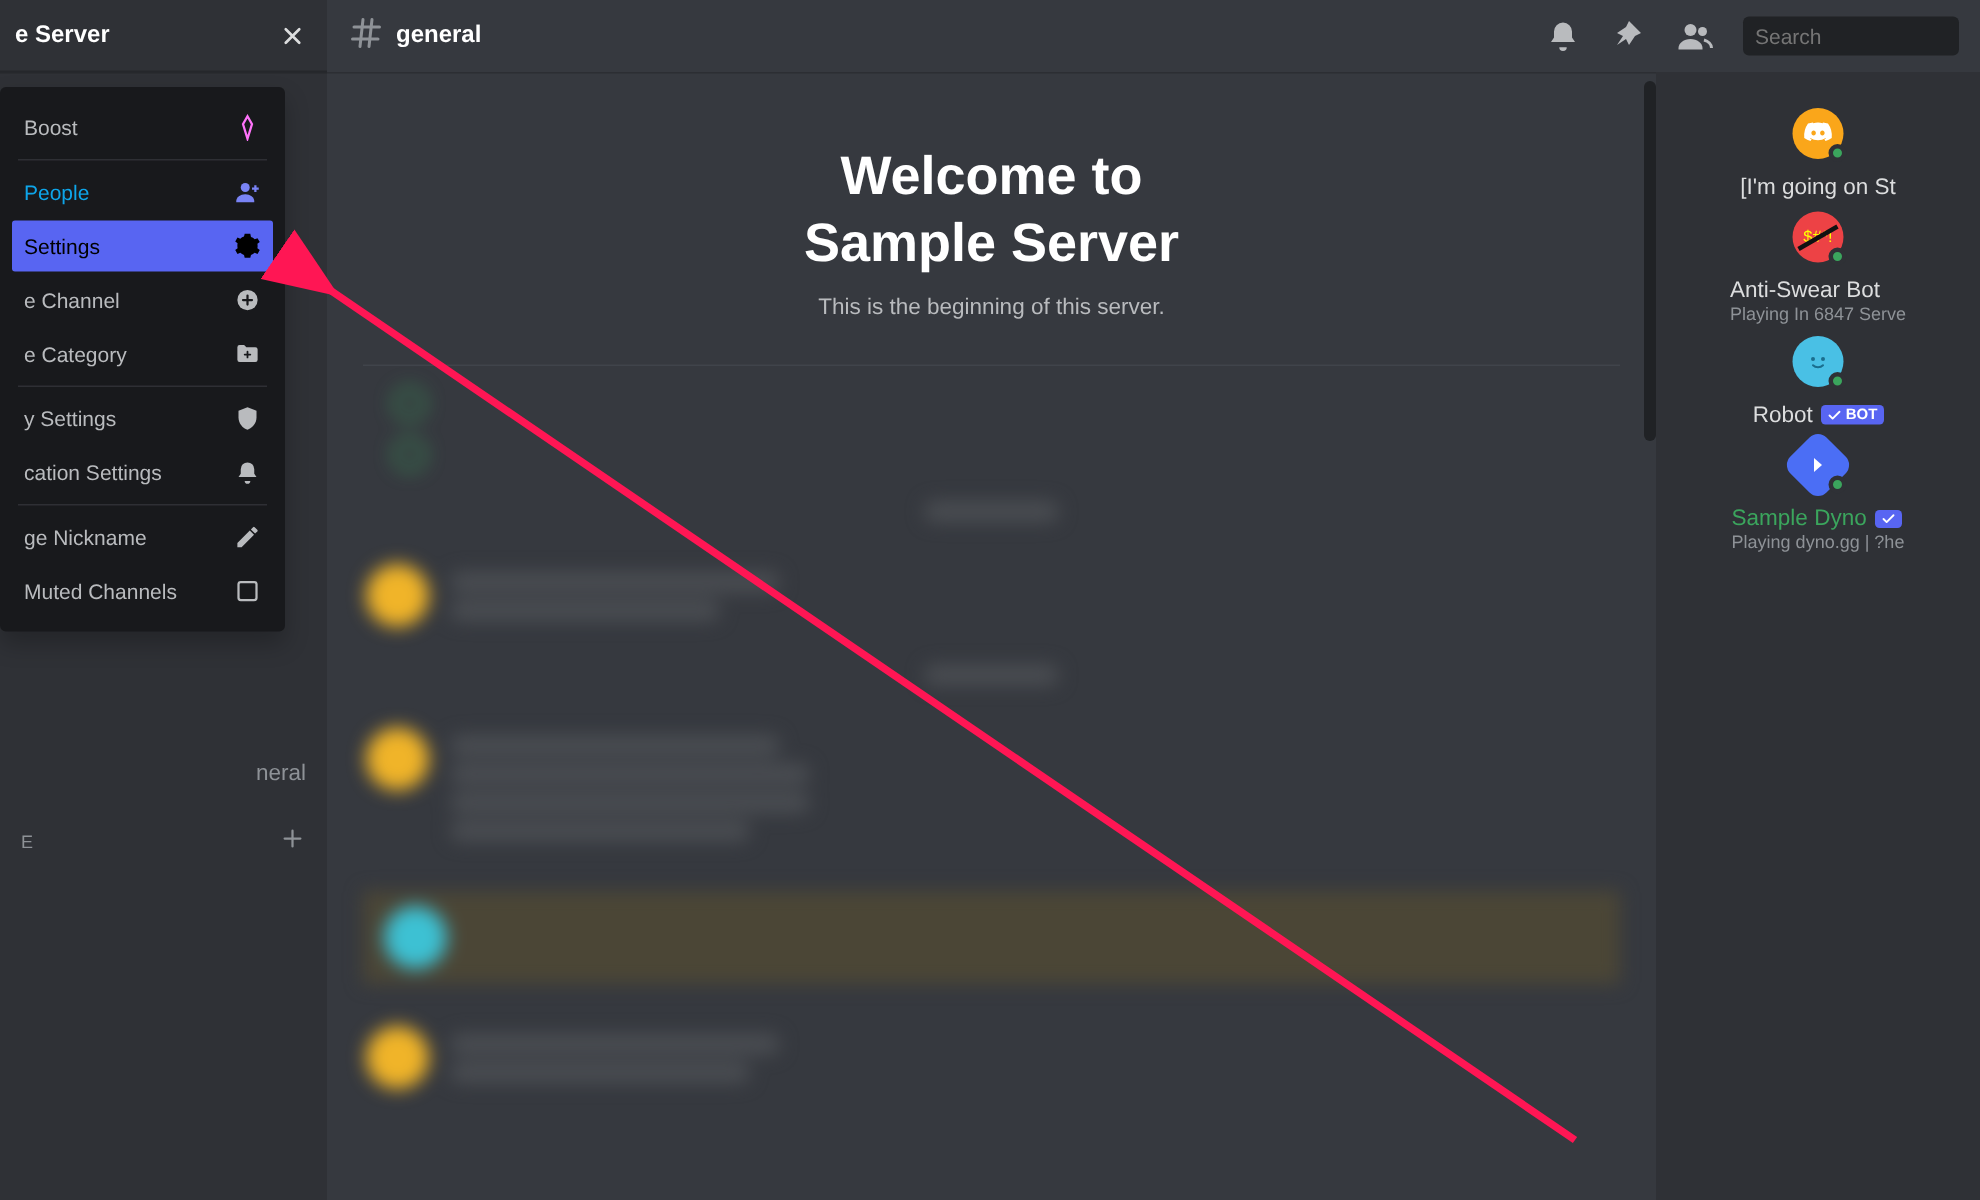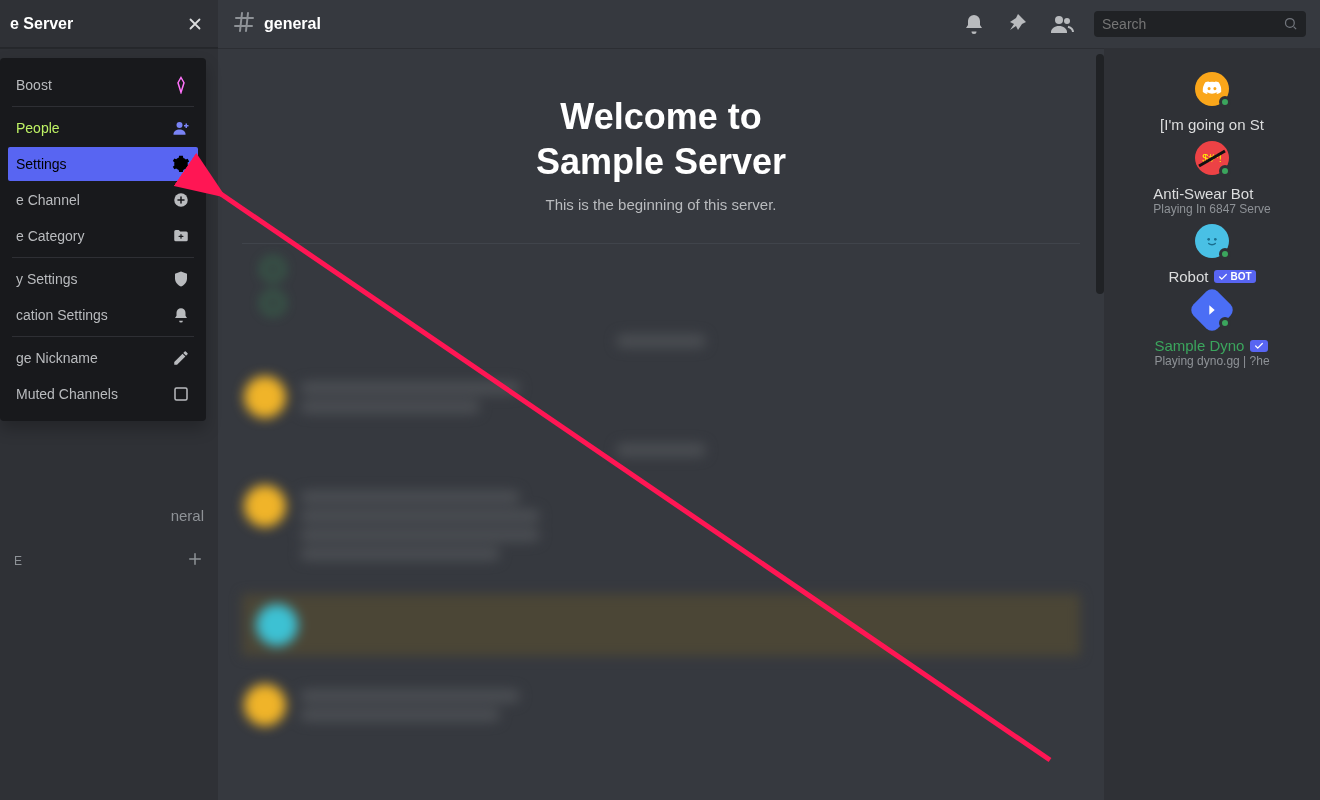--- a/index.html
+++ b/index.html
@@ -43,21 +43,21 @@
     color: #dcddde;
     width: 18px; height: 18px;
     cursor: pointer;
   }
 
   
   .context-menu {
     position: absolute;
     top: 58px;
     left: 0;
-    width: 206px;
+    width: 190px;
     background: #18191c;
     border-radius: 4px;
     padding: 8px 8px;
     z-index: 50;
     box-shadow: 0 8px 16px rgba(0,0,0,.24);
   }
   .cm-item {
     display: flex;
     align-items: center;
     justify-content: space-between;
@@ -67,21 +67,21 @@
     color: #b9bbbe;
     border-radius: 2px;
     cursor: pointer;
     margin: 2px 0;
   }
   .cm-item.selected {
     background: #5865f2;
     color: #000000;
   }
   .cm-item.accent-pink .cm-icon { color: #ff73fa; }
-  .cm-item.accent-indigo { color: #bef264; }
+  .cm-item.accent-indigo { color: #0ea5e9; }
   .cm-item.accent-indigo .cm-icon { color: #7983f5; }
   .cm-sep {
     height: 1px;
     background: #2e2f34;
     margin: 4px 4px;
   }
   .cm-icon { width: 18px; height: 18px; display:flex; align-items:center; justify-content:center; }
   .cm-icon svg { width: 18px; height: 18px; }
 
   
@@ -132,21 +132,21 @@
     height: 24px;
     color: #b9bbbe;
     margin: 0 10px;
     cursor: pointer;
     display:flex; align-items:center; justify-content:center;
   }
   .search-wrap {
     background: #202225;
     border-radius: 4px;
     height: 26px;
-    width: 212px;
+    width: 144px;
     display:flex;
     align-items:center;
     padding: 0 8px;
     margin-left: 10px;
   }
   .search-wrap input {
     flex:1;
     background: transparent;
     border: none;
     outline: none;

